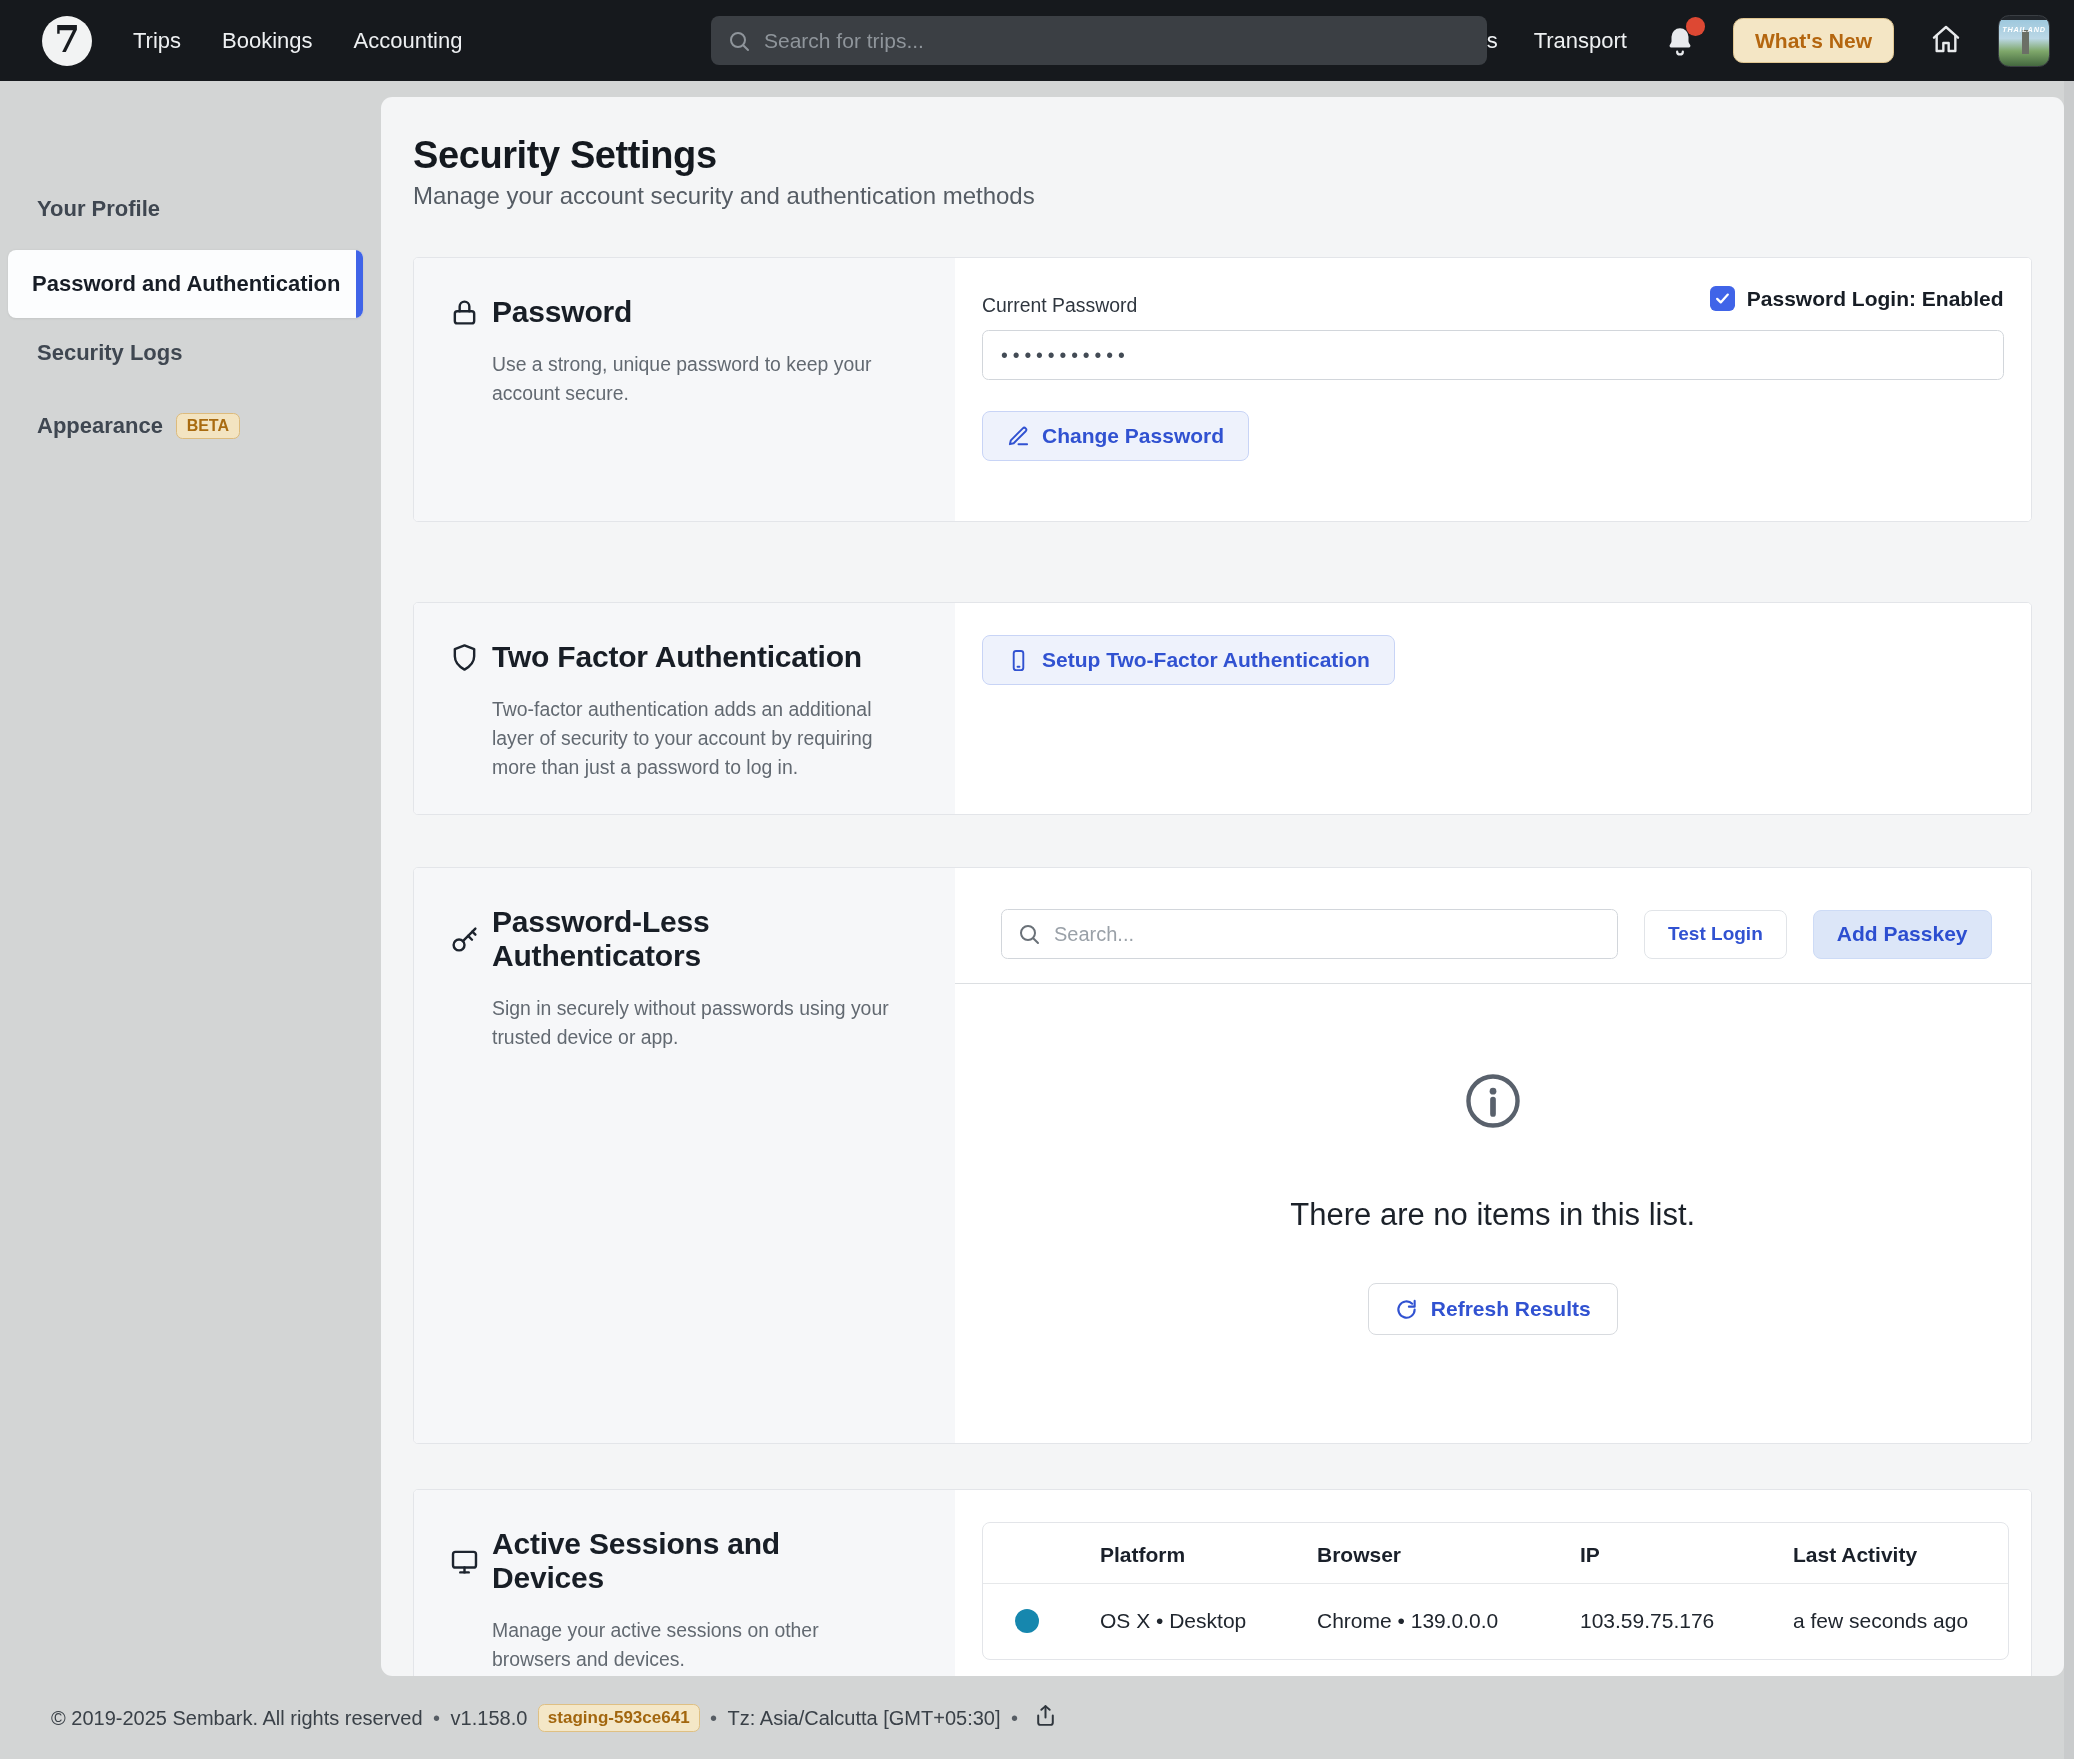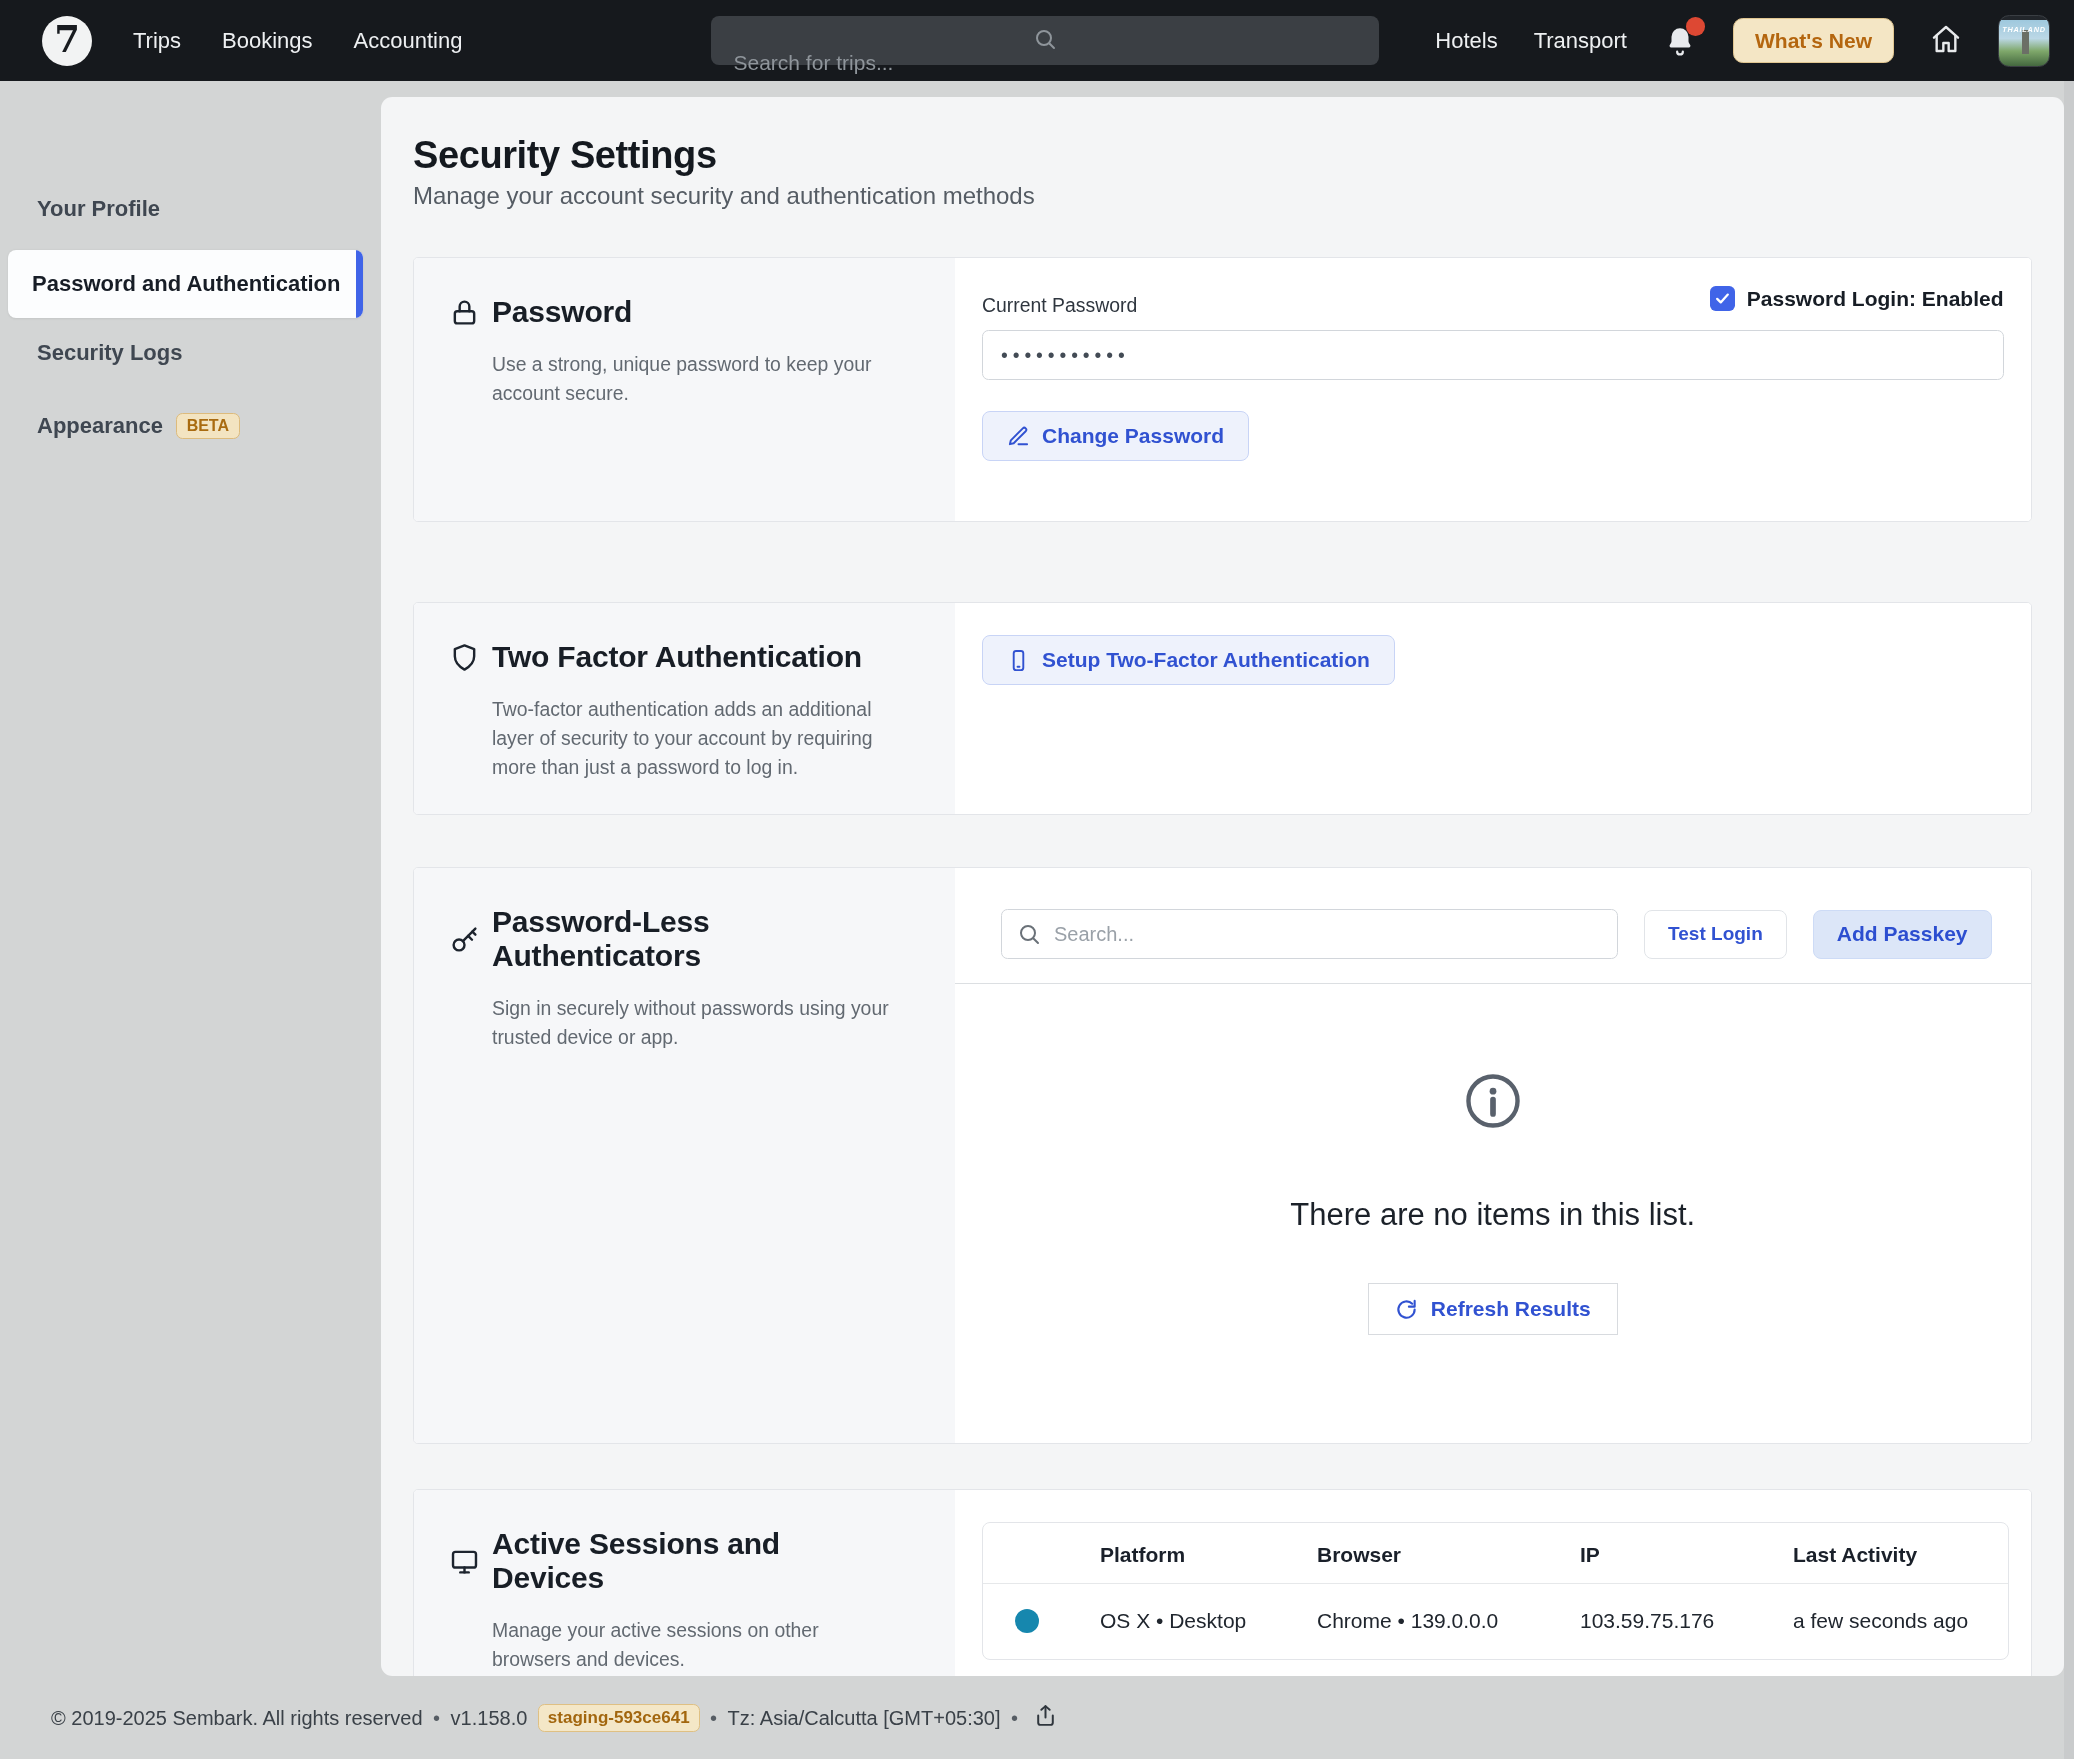--- a/index.html
+++ b/index.html
@@ -19,22 +19,22 @@
     width:50px; height:50px; border-radius:50%; background:#f2f3f3;
     display:flex; align-items:center; justify-content:center; flex:0 0 auto;
   }
   .logo span {
     font-size:37px; font-weight:bold; color:#181b1f; transform:translateY(-1.6px);
     font-family:"DejaVu Serif", serif;
   }
   .nav-menu { display:flex; gap:41px; margin-left:41px; }
   .nav-item { color:#eef0f2; font-size:22px; font-weight:500; cursor:pointer; }
   .nav-search {
-    position:absolute; left:711px; top:16px; width:668px; height:49px;
-    background:#3b3f44; border-radius:8px; display:flex; align-items:center; padding:11px 16px;flex-direction:column;
+    position:absolute; left:711px; top:16px; width:776px; height:49px;
+    background:#3b3f44; border-radius:8px; display:flex; align-items:center; padding:0 16px;
   }
   .nav-search svg { width:24px; height:24px; stroke:#8f959b; flex:0 0 auto; }
   .nav-search input {
     background:transparent; border:none; outline:none; color:#d6d9dc;
     font-size:21px; margin-left:13px; width:100%;
     font-family:"Liberation Sans", sans-serif;
   }
   .nav-search input::placeholder { color:#8f959b; }
   .nav-right { display:flex; align-items:center; gap:36px; margin-left:auto; }
   .bell-wrap { position:relative; width:34px; height:34px; }
@@ -154,21 +154,21 @@
     font-family:"Liberation Sans", sans-serif;
   }
   .pk-divider { border-top:1.6px solid #dcdfe2; }
   .pk-empty { text-align:center; }
   .pk-empty .info-ic { margin-top:86px; }
   .pk-empty .info-ic svg { width:62px; height:62px; stroke:#59616c; }
   .pk-empty p { margin-top:62px; font-size:31px; color:#1b2129; }
   .btn-refresh {
     margin-top:50px; display:inline-flex; align-items:center; gap:13px;
     height:52px; padding:12px 26px; background:#fff; border:1.6px solid #d8dbdf;
-    border-radius:0; color:#3152d1; font-size:21px; font-weight:700; cursor:pointer;
+    border-radius:8px; color:#3152d1; font-size:21px; font-weight:700; cursor:pointer;
     font-family:"Liberation Sans", sans-serif;
   }
   .btn-refresh svg { width:23px; height:23px; stroke:#3152d1; }
   
   .card.sess .card-right { padding:32px 22px 32px 27px; }
   .sess-table { border:0.8px solid #e3e5e9; border-radius:8px; overflow:hidden; background:#fff; }
   .srow { display:grid; grid-template-columns:117px 217px 263px 213px 1fr; align-items:center; }
   .srow.head { padding:19.4px 0 16px 0; border-bottom:0.8px solid #e6e8ea; }
   .srow.head div { font-size:21px; font-weight:700; color:#1a202a; }
   .srow.data { height:75px; }

